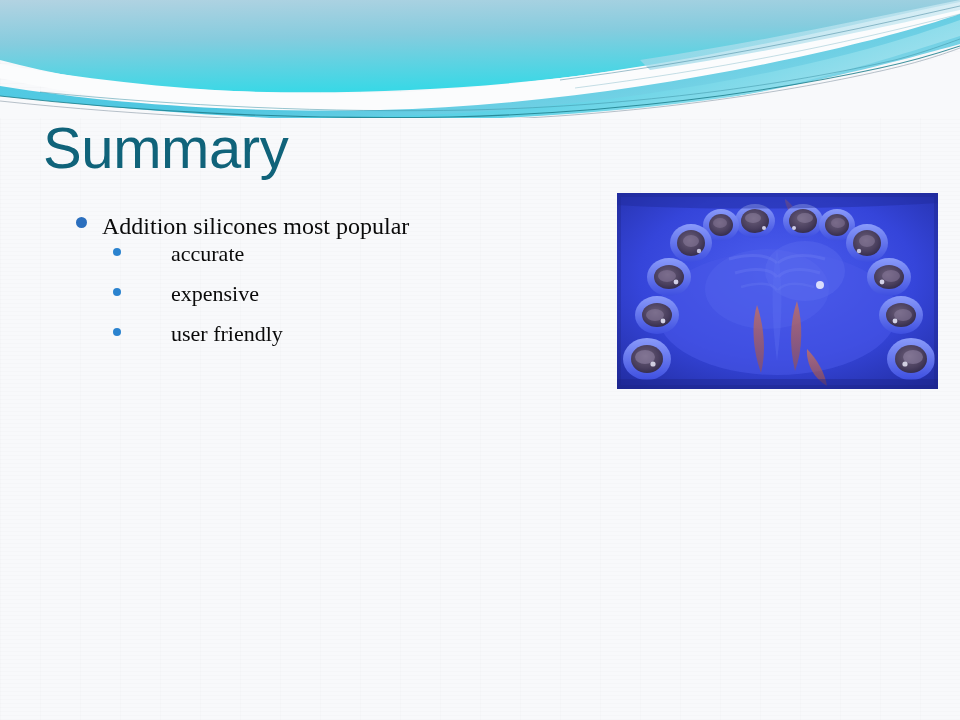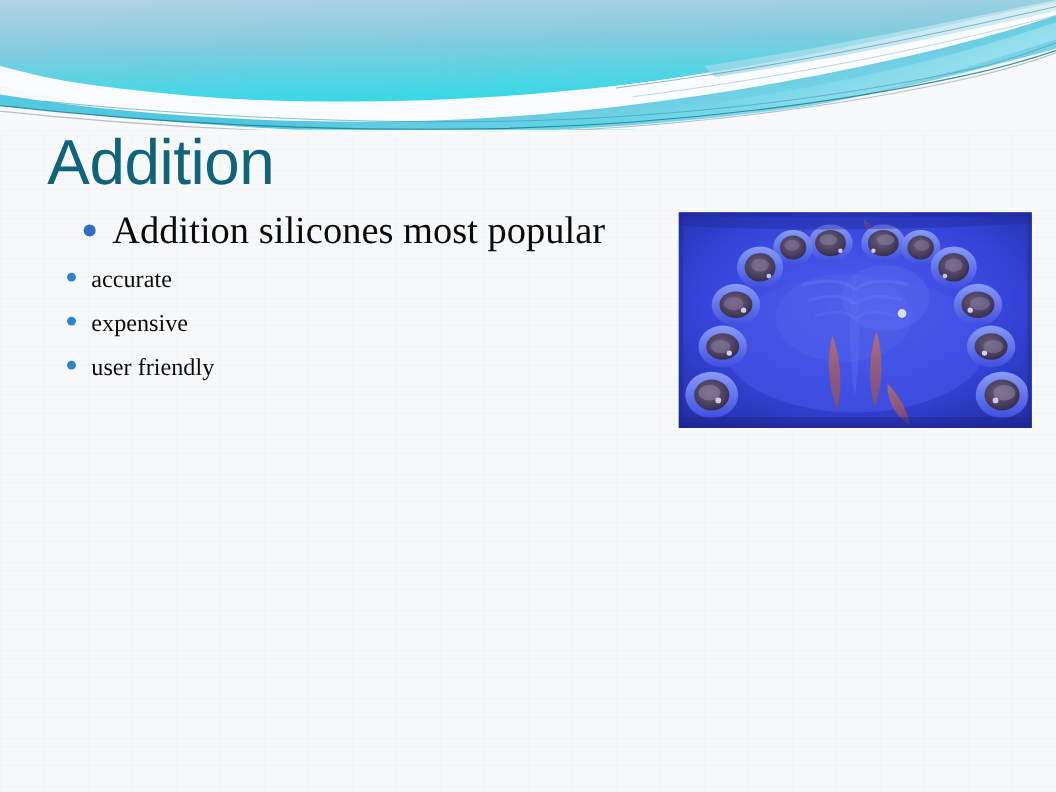--- a/index.html
+++ b/index.html
@@ -86,24 +86,24 @@
   .lvl1 .bullet-text { font-size: 30px; line-height: 40px; }
 
   
   .lvl2 { padding-left: 76px; height: 48px; }
   .lvl2 .bullet-dot {
     width: 11px; height: 11px;
     background: #2b6fbe;
     margin-right: 15px;
     position: relative; top: -6px;
   }
-  .lvl2 .bullet-text { font-size: 35px; line-height: 48px; }
-
-  
-  .lvl3 { padding-left: 61px; height: 40px; }
+  .lvl2 .bullet-text { font-size: 24px; line-height: 48px; margin-top: 16px; }
+
+  
+  .lvl3 { padding-left: 113px; height: 40px; gap: 36px; }
   .lvl3 .bullet-dot {
     width: 8px; height: 8px;
     background: #2b83cf;
     margin-right: 14px;
     position: relative; top: -5px;
   }
   .lvl3 .bullet-text { font-size: 22px; line-height: 40px; }
 
   
   #picture {
@@ -186,21 +186,21 @@
                C620,113 770,92 880,68 C918,60 942,52 960,46" fill="none" stroke="#1f7f8c" stroke-width="1.1" opacity="0.85"></path>
       <path d="M0,101 C140,116 300,124 450,121
                C620,117 775,95 885,70 C920,62 944,54 960,48" fill="none" stroke="#8a9aa6" stroke-width="1" opacity="0.6"></path>
       <path d="M40,92 C180,106 330,113 470,110
                C640,106 790,84 895,60 C925,52 946,44 960,39" fill="none" stroke="#3f94a8" stroke-width="0.9" opacity="0.6"></path>
       <path d="M560,80 C700,62 820,38 960,6" fill="none" stroke="#3b7f96" stroke-width="0.9" opacity="0.55"></path>
       <path d="M575,88 C715,70 835,46 960,14" fill="none" stroke="#5fa6b8" stroke-width="0.8" opacity="0.45"></path>
     </svg>
   </div>
 
-  <div id="title" style="color: rgb(16, 99, 122);">Addition</div>
+  <div id="title" style="color: rgb(16, 99, 122);">Summary</div>
 
   <div id="body">
 
 
     <div class="bullet-row lvl2">
       <span class="bullet-dot" style="background: rgb(43, 111, 190);"></span>
       <span class="bullet-text">Addition silicones most popular</span>
     </div>
 
     <div class="bullet-row lvl3">

